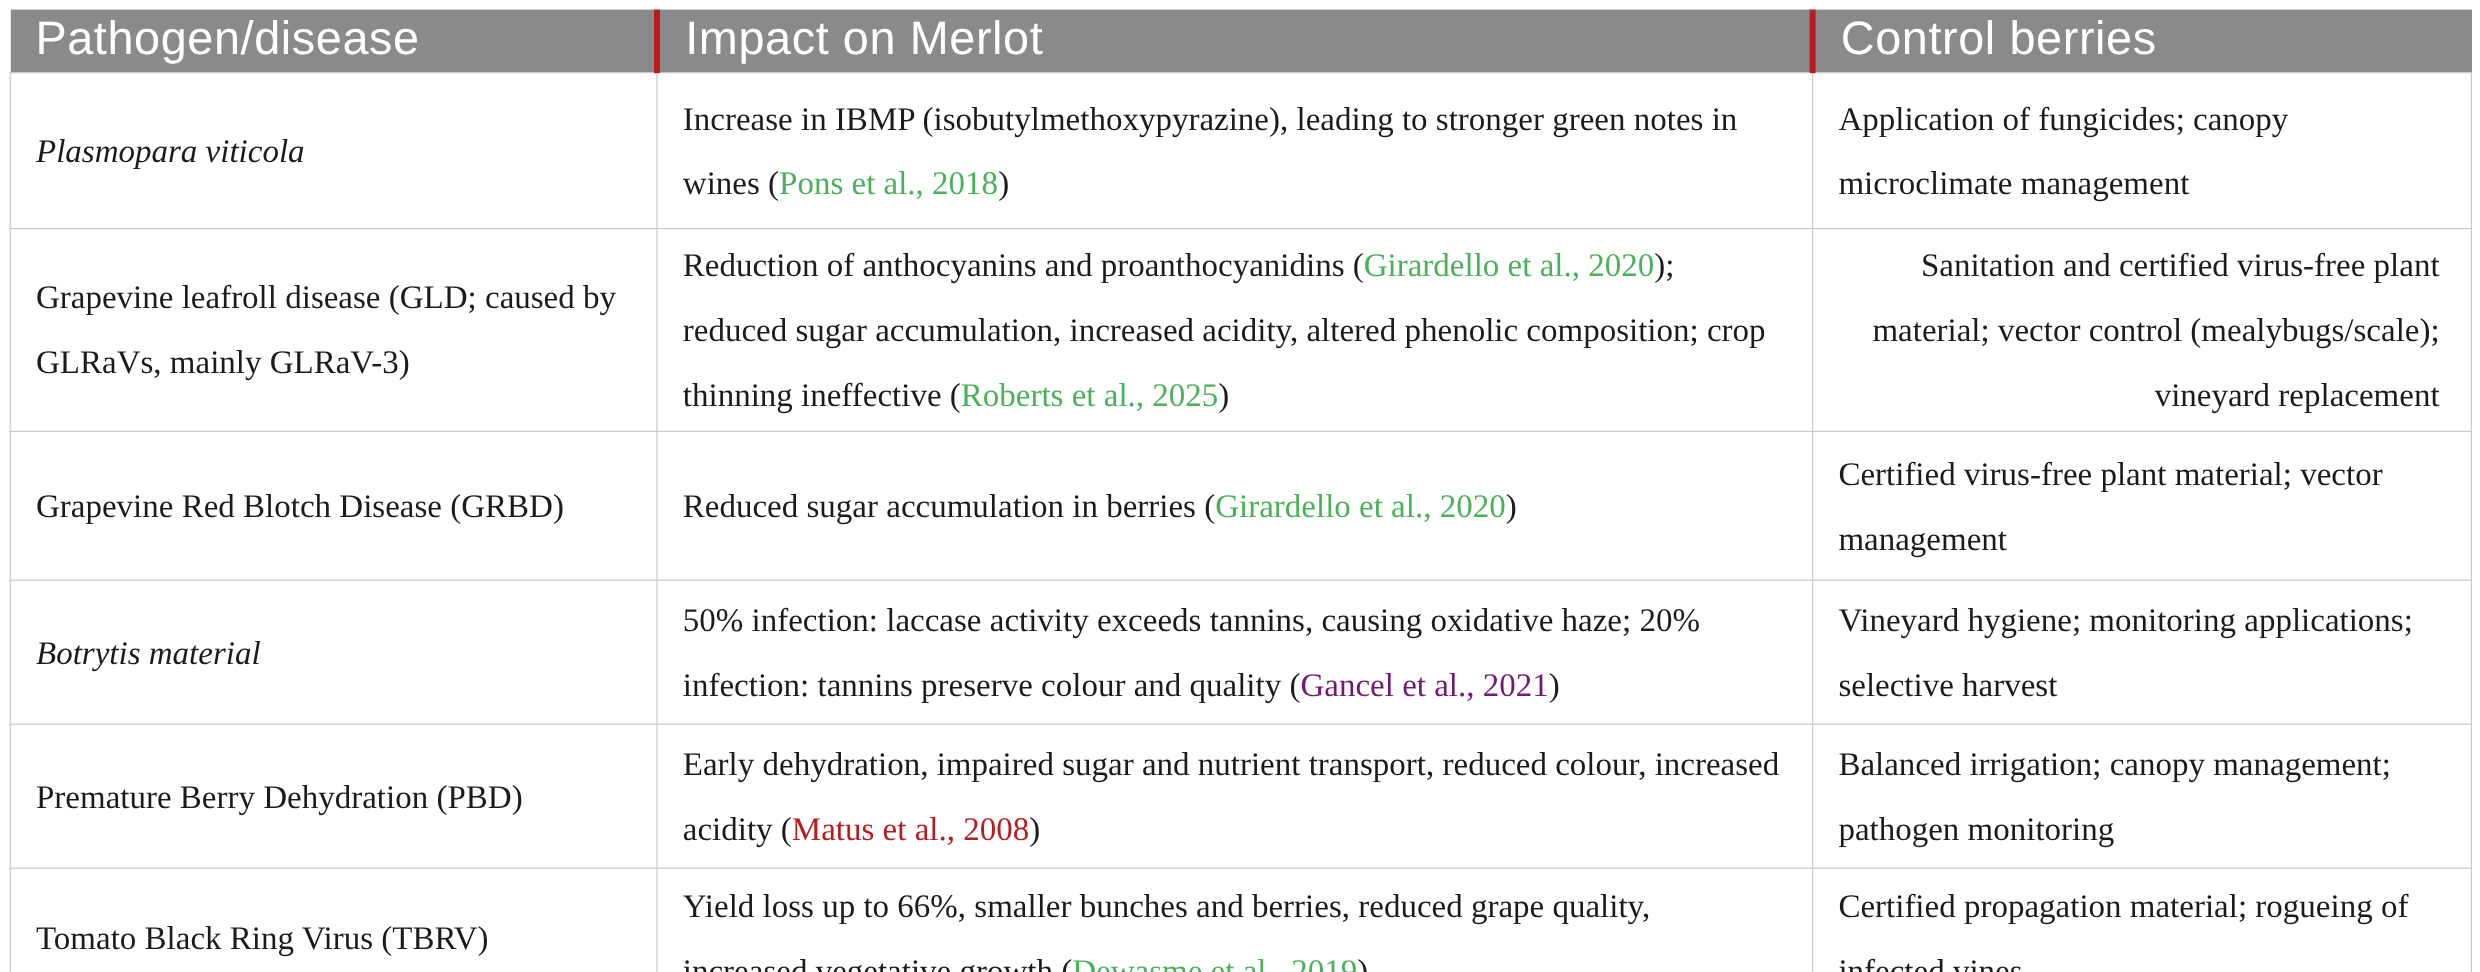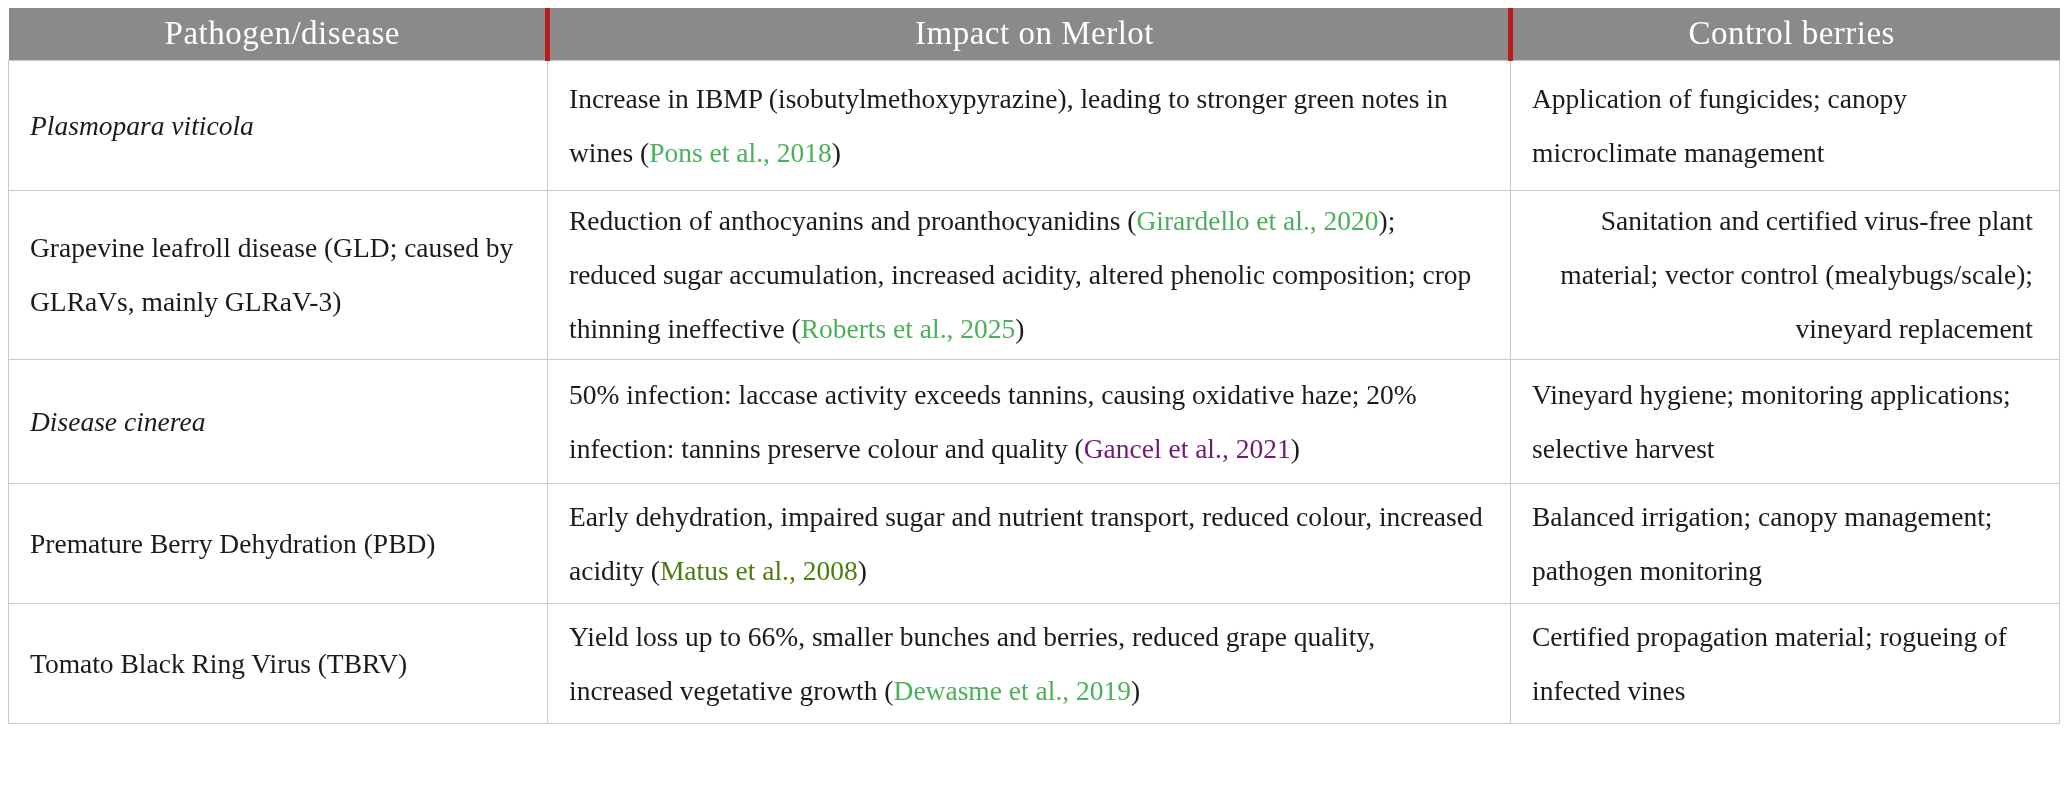--- a/index.html
+++ b/index.html
@@ -21,25 +21,25 @@
     table-layout: fixed;
     width: 2051px;
   }
   col.c1 { width: 539px; }
   col.c2 { width: 963px; }
   col.c3 { width: 549px; }
 
   thead th {
     background: #8a8a8a;
     color: #ffffff;
-    font-family: Liberation Serif, serif;
+    font-family: Liberation Sans, sans-serif;
     font-weight: normal;
-    font-size: 33px;
+    font-size: 39px;
     letter-spacing: 0.5px;
-    text-align: center;
+    text-align: left;
     vertical-align: middle;
     height: 50px;
     padding: 0 10px 2px 21px;
     border: none;
   }
   thead th + th {
     border-left: 5px solid #b91c1c;
   }
 
   tbody td {
@@ -84,27 +84,32 @@
         <td style="color: rgb(27, 27, 27); border-color: rgb(201, 201, 201);"><span class="it">Plasmopara viticola</span></td>
         <td style="color: rgb(27, 27, 27); border-color: rgb(201, 201, 201); margin-top: 40px;"><span>Increase in IBMP (isobutylmethoxypyrazine), leading to stronger green notes in wines (</span><span class="cite" style="color: rgb(75, 176, 90);">Pons et al., 2018</span><span>)</span></td>
         <td style="color: rgb(27, 27, 27); border-color: rgb(201, 201, 201);">Application of fungicides; canopy microclimate management</td>
       </tr>
       <tr>
         <td style="color: rgb(27, 27, 27); border-color: rgb(201, 201, 201);"><span>Grapevine leafroll disease (GLD; caused by GLRaVs, mainly GLRaV-3)</span></td>
         <td style="color: rgb(27, 27, 27); border-color: rgb(201, 201, 201);"><span>Reduction of anthocyanins and proanthocyanidins (</span><span class="cite" style="color: rgb(75, 176, 90);">Girardello et al., 2020</span><span>); reduced sugar accumulation, increased acidity, altered phenolic composition; crop thinning ineffective (</span><span class="cite" style="color: rgb(75, 176, 90);">Roberts et al., 2025</span><span>)</span></td>
         <td style="color: rgb(27, 27, 27); border-color: rgb(201, 201, 201); text-align: right;">Sanitation and certified virus-free plant material; vector control (mealybugs/scale); vineyard replacement</td>
       </tr>
       <tr>
-        <td style="color: rgb(27, 27, 27); border-color: rgb(201, 201, 201);"><span class="it">Disease cinerea</span></td>
+        <td style="color: rgb(27, 27, 27); border-color: rgb(201, 201, 201);"><span>Grapevine Red Blotch Disease (GRBD)</span></td>
+        <td style="color: rgb(27, 27, 27); border-color: rgb(201, 201, 201);"><span>Reduced sugar accumulation in berries (</span><span class="cite" style="color: rgb(75, 176, 90);">Girardello et al., 2020</span><span>)</span></td>
+        <td style="color: rgb(27, 27, 27); border-color: rgb(201, 201, 201);">Certified virus-free plant material; vector management</td>
+      </tr>
+      <tr>
+        <td style="color: rgb(27, 27, 27); border-color: rgb(201, 201, 201);"><span class="it">Botrytis material</span></td>
         <td style="color: rgb(27, 27, 27); border-color: rgb(201, 201, 201);"><span>50% infection: laccase activity exceeds tannins, causing oxidative haze; 20% infection: tannins preserve colour and quality (</span><span class="cite" style="color: #701a75;">Gancel et al., 2021</span><span>)</span></td>
         <td style="color: rgb(27, 27, 27); border-color: rgb(201, 201, 201);">Vineyard hygiene; monitoring applications; selective harvest</td>
       </tr>
       <tr>
         <td style="color: rgb(27, 27, 27); border-color: rgb(201, 201, 201);"><span>Premature Berry Dehydration (PBD)</span></td>
-        <td style="color: rgb(27, 27, 27); border-color: rgb(201, 201, 201);"><span>Early dehydration, impaired sugar and nutrient transport, reduced colour, increased acidity (</span><span class="cite" style="color: #4d7c0f; margin-top: 25px;">Matus et al., 2008</span><span>)</span></td>
+        <td style="color: rgb(27, 27, 27); border-color: rgb(201, 201, 201);"><span>Early dehydration, impaired sugar and nutrient transport, reduced colour, increased acidity (</span><span class="cite" style="color: #b91c1c; margin-top: 25px;">Matus et al., 2008</span><span>)</span></td>
         <td style="color: rgb(27, 27, 27); border-color: rgb(201, 201, 201); margin-left: 48px;">Balanced irrigation; canopy management; pathogen monitoring</td>
       </tr>
       <tr>
         <td style="color: rgb(27, 27, 27); border-color: rgb(201, 201, 201);"><span>Tomato Black Ring Virus (TBRV)</span></td>
         <td style="color: rgb(27, 27, 27); border-color: rgb(201, 201, 201);"><span>Yield loss up to 66%, smaller bunches and berries, reduced grape quality, increased vegetative growth (</span><span class="cite" style="color: rgb(75, 176, 90);">Dewasme et al., 2019</span><span>)</span></td>
         <td style="color: rgb(27, 27, 27); border-color: rgb(201, 201, 201);">Certified propagation material; rogueing of infected vines</td>
       </tr>
     </tbody>
   </table>
 </div>

